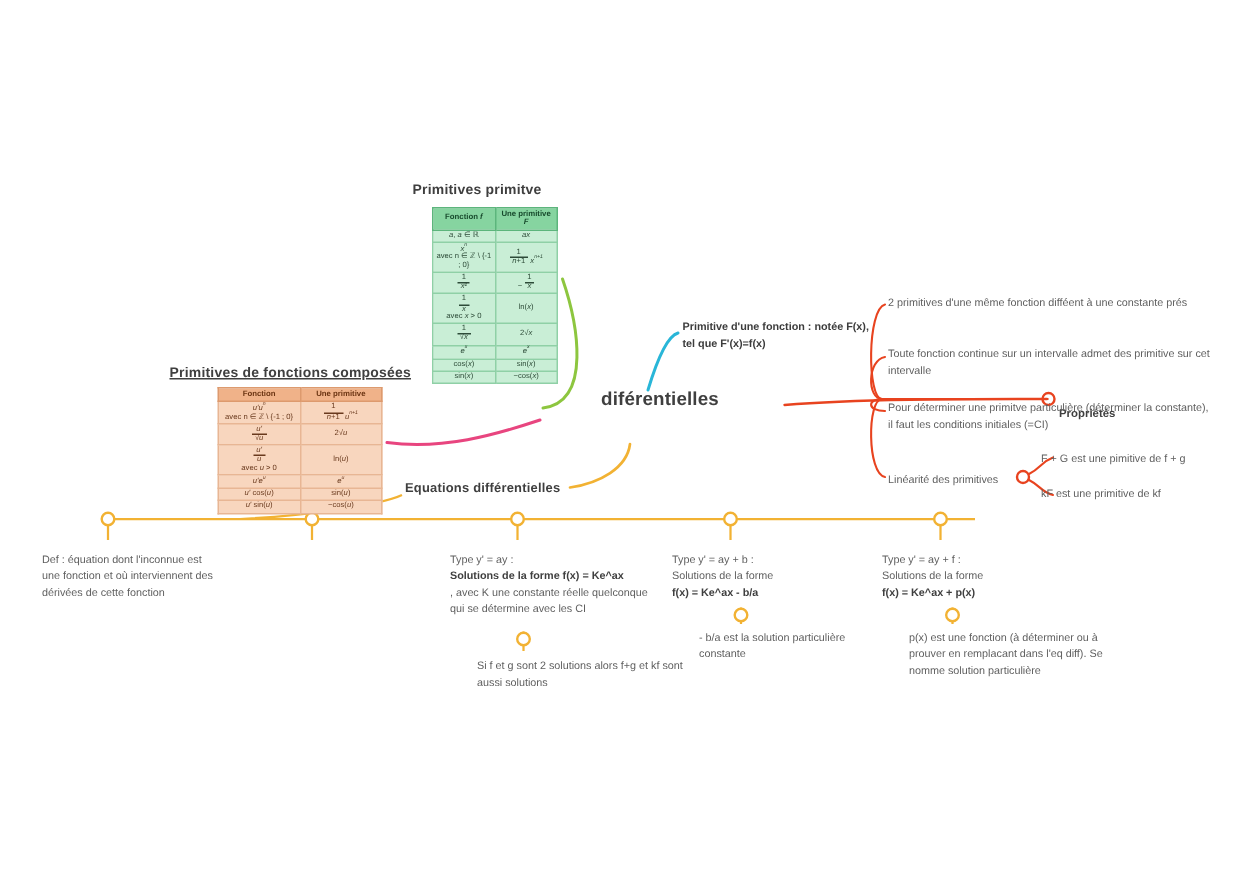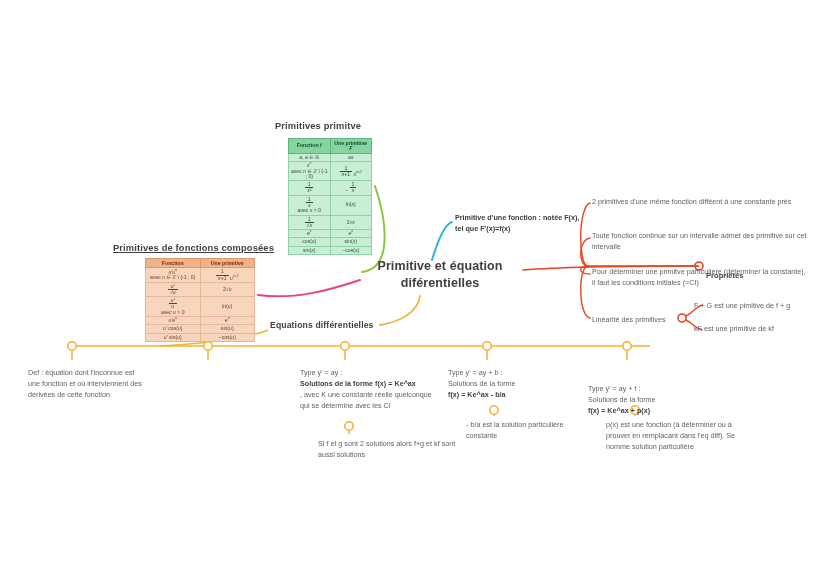--- a/index.html
+++ b/index.html
@@ -82,21 +82,21 @@
 
   
   .btext{font-size:7.2px;line-height:1.55;color:#5f5f5f;}
   .btext b{color:#3f3f3f;}
   #n-def{left:28px;top:367px;width:120px;}
   #n-type-f{left:140px;top:367px;width:150px;}
   #n-type-ay{left:300px;top:367px;width:135px;}
   #n-type-ay-sub{left:318px;top:438px;width:140px;}
   #n-type-ayb{left:448px;top:367px;width:130px;}
   #n-type-ayb-sub{left:466px;top:419px;width:130px;}
-  #n-type-ayf{left:588px;top:367px;width:135px;margin-top:16px;}
+  #n-type-ayf{left:588px;top:367px;width:135px;}
   #n-type-ayf-sub{left:606px;top:419px;width:145px;}
 </style>
 </head>
 <body>
 
 <div id="canvas">
 
   <svg class="wires" viewBox="0 0 828 585">
 
     <path d="M362 272 C 395 268, 385 215, 375 186" fill="none" stroke="#8dc63f" stroke-width="2" stroke-linecap="round"></path>
@@ -142,21 +142,20 @@
     <circle cx="349" cy="426" r="4.2" fill="#ffffff" stroke="#f2b233" stroke-width="1.6"></circle>
 
     <line x1="494" y1="405" x2="494" y2="416" stroke="#f2b233" stroke-width="1.5"></line>
     <circle cx="494" cy="410" r="4.2" fill="#ffffff" stroke="#f2b233" stroke-width="1.6"></circle>
 
     <line x1="635" y1="405" x2="635" y2="416" stroke="#f2b233" stroke-width="1.5"></line>
     <circle cx="635" cy="410" r="4.2" fill="#ffffff" stroke="#f2b233" stroke-width="1.6"></circle>
   </svg>
 
   <div class="node" id="central">
-    <div>Primitive et équation</div>
     <div>diférentielles</div>
   </div>
 
   <div class="node section-title" id="t-usuelles">Primitives primitve</div>
   <div class="node section-title" id="t-composees">Primitives de fonctions composées</div>
   <div class="node section-title" id="t-eqdiff">Equations différentielles</div>
 
   <div id="tbl-usuelles">
     <table class="mini">
       <tbody>

